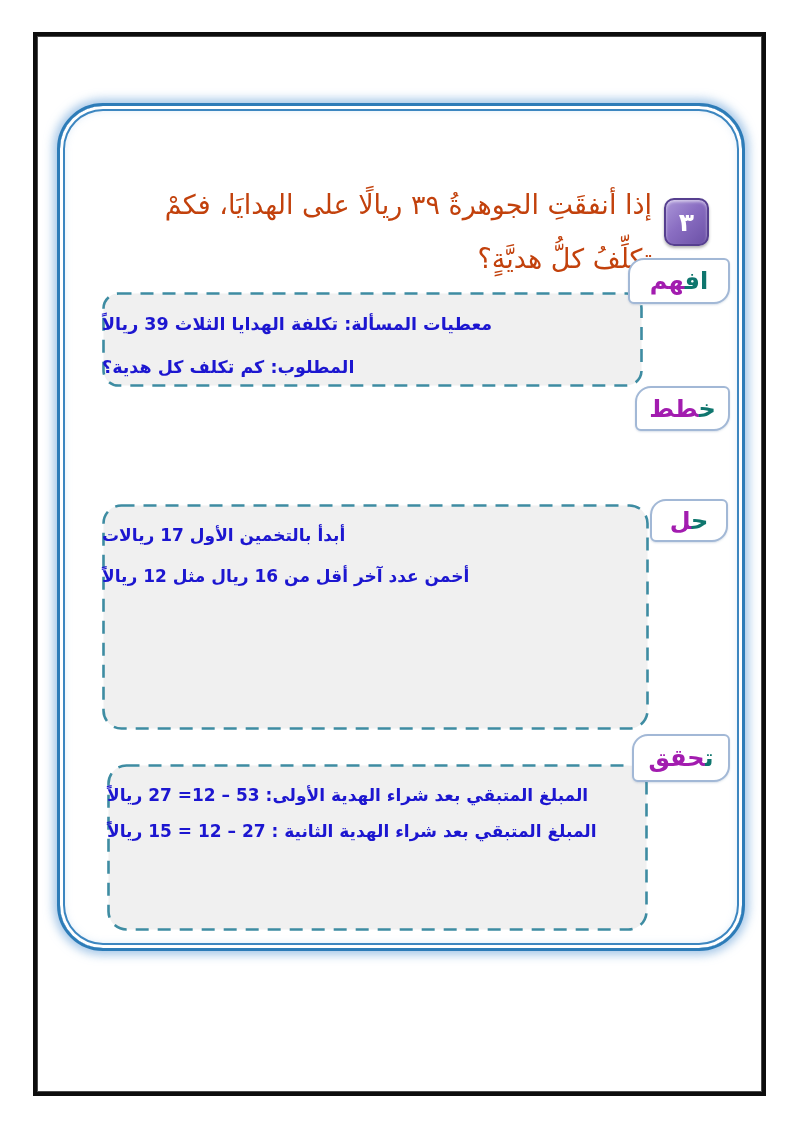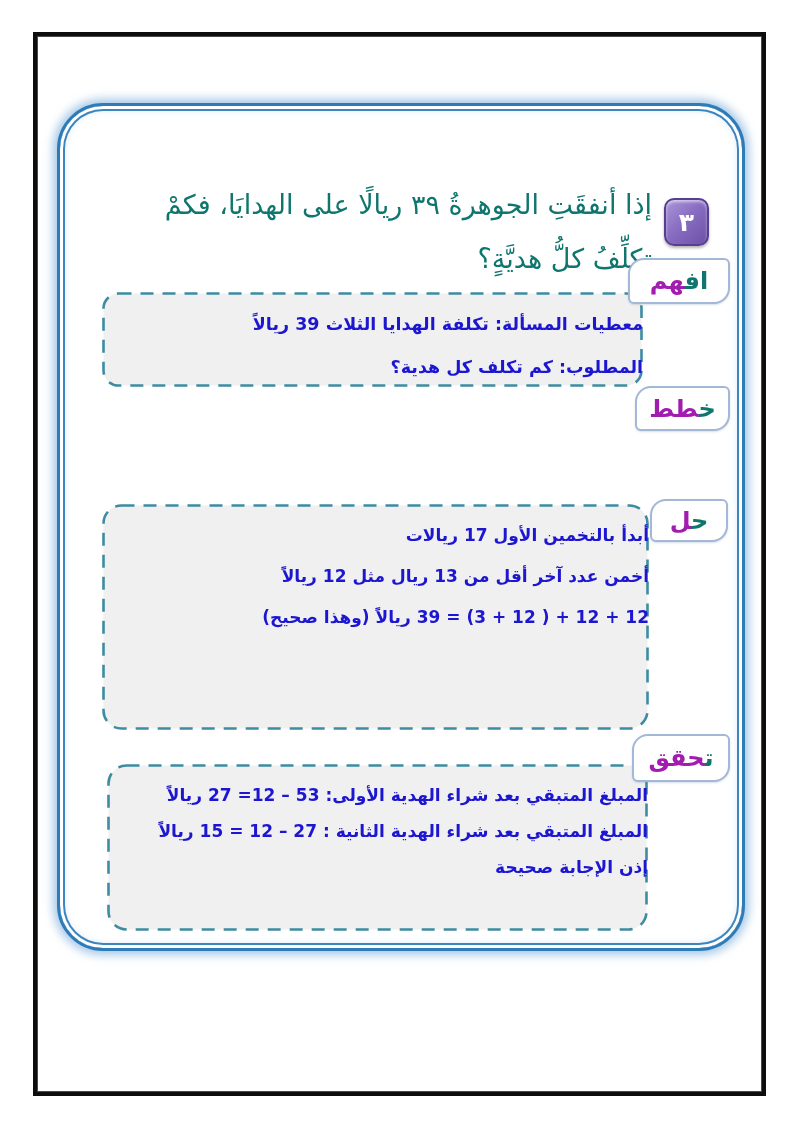--- a/index.html
+++ b/index.html
@@ -38,21 +38,21 @@
     background:linear-gradient(135deg,#ab97d8 0%,#8a6ec2 45%,#6b50a6 100%);
     border:2px solid #563f8f;
     box-shadow:inset 0 2px 3px rgba(255,255,255,.55),0 2px 3px rgba(0,0,0,.3);
     color:#fff;font-size:25px;font-weight:bold;
     display:flex;align-items:center;justify-content:center;
   }
 
   
   .question{
     position:absolute;top:72px;right:90px;width:520px;
-    direction:rtl;text-align:right;color:#0f766e;
+    direction:rtl;text-align:right;color:#c2410c;
     font-size:27px;line-height:54px;white-space:nowrap;
   }
 
   
   .tab{
     position:absolute;right:12px;z-index:3;background:#ffffff;
     border:2px solid #a2b8d6;box-sizing:border-box;
     border-radius:16px 6px 16px 6px;
     display:flex;align-items:center;justify-content:center;
     direction:rtl;font-size:24px;font-weight:bold;line-height:1;
@@ -62,21 +62,21 @@
   .tab .t-green{color:#a21caf;}
   .tab-understand{top:152px;width:102px;height:46px;}
   .tab-plan{top:280px;width:95px;height:45px;}
   .tab-solve{top:393px;width:78px;height:43px;right:14px;}
   .tab-check{top:628px;width:98px;height:48px;}
 
   
   .dbox{position:absolute;direction:rtl;}
   .dbox svg{position:absolute;left:0;top:0;z-index:0;}
   .boxlines{
-    position:relative;z-index:1;direction:rtl;text-align:right;
+    position:relative;z-index:1;direction:rtl;text-align:left;
     color:#1c16d0;font-weight:bold;
   }
   .line{white-space:nowrap;}
 
   .box-understand{left:42px;top:186px;width:541px;height:95px;}
   .box-understand .boxlines{padding-top:11px;font-size:17.5px;line-height:43px;}
 
   .box-plan{left:42px;top:318px;width:541px;height:50px;}
   .box-plan .boxlines{font-size:17.5px;line-height:50px;}
 
@@ -123,34 +123,32 @@
     <div class="tab tab-solve">
       <span class="t-blue">ح‍</span>
         <span class="t-green">‍ل</span>
     </div>
     <div class="dbox box-solve">
       <svg width="547" height="226">
         <rect x="1.5" y="1.5" width="544" height="223" rx="18" fill="#f0f0f0" stroke="#3e8ca2" stroke-width="2.6" stroke-dasharray="13 9"></rect>
       </svg>
       <div class="boxlines">
         <div class="line">أبدأ بالتخمين الأول 17 ريالات</div>
-        <div class="line">أخمن عدد آخر أقل من 13 ريال مثل 12 ريالاً</div>
-        <div class="line">12 + 12 + ( 12 + 3) = 39 ريالاً (وهذا صحيح)</div>
+        <div class="line">أخمن عدد آخر أقل من 16 ريال مثل 12 ريالاً</div>
       </div>
     </div>
 
     <div class="tab tab-check">
       <span class="t-blue">ت‍</span>
         <span class="t-green">‍حقق</span>
     </div>
     <div class="dbox box-check">
       <svg width="541" height="167">
         <rect x="1.5" y="1.5" width="538" height="164" rx="18" fill="#f0f0f0" stroke="#3e8ca2" stroke-width="2.6" stroke-dasharray="13 9"></rect>
       </svg>
       <div class="boxlines">
         <div class="line">المبلغ المتبقي بعد شراء الهدية الأولى: 53 – 12= 27 ريالاً</div>
         <div class="line">المبلغ المتبقي بعد شراء الهدية الثانية : 27 – 12 = 15 ريالاً</div>
-        <div class="line">إذن الإجابة صحيحة</div>
       </div>
     </div>
 
   </div>
 </div>
 
 </body></html>

